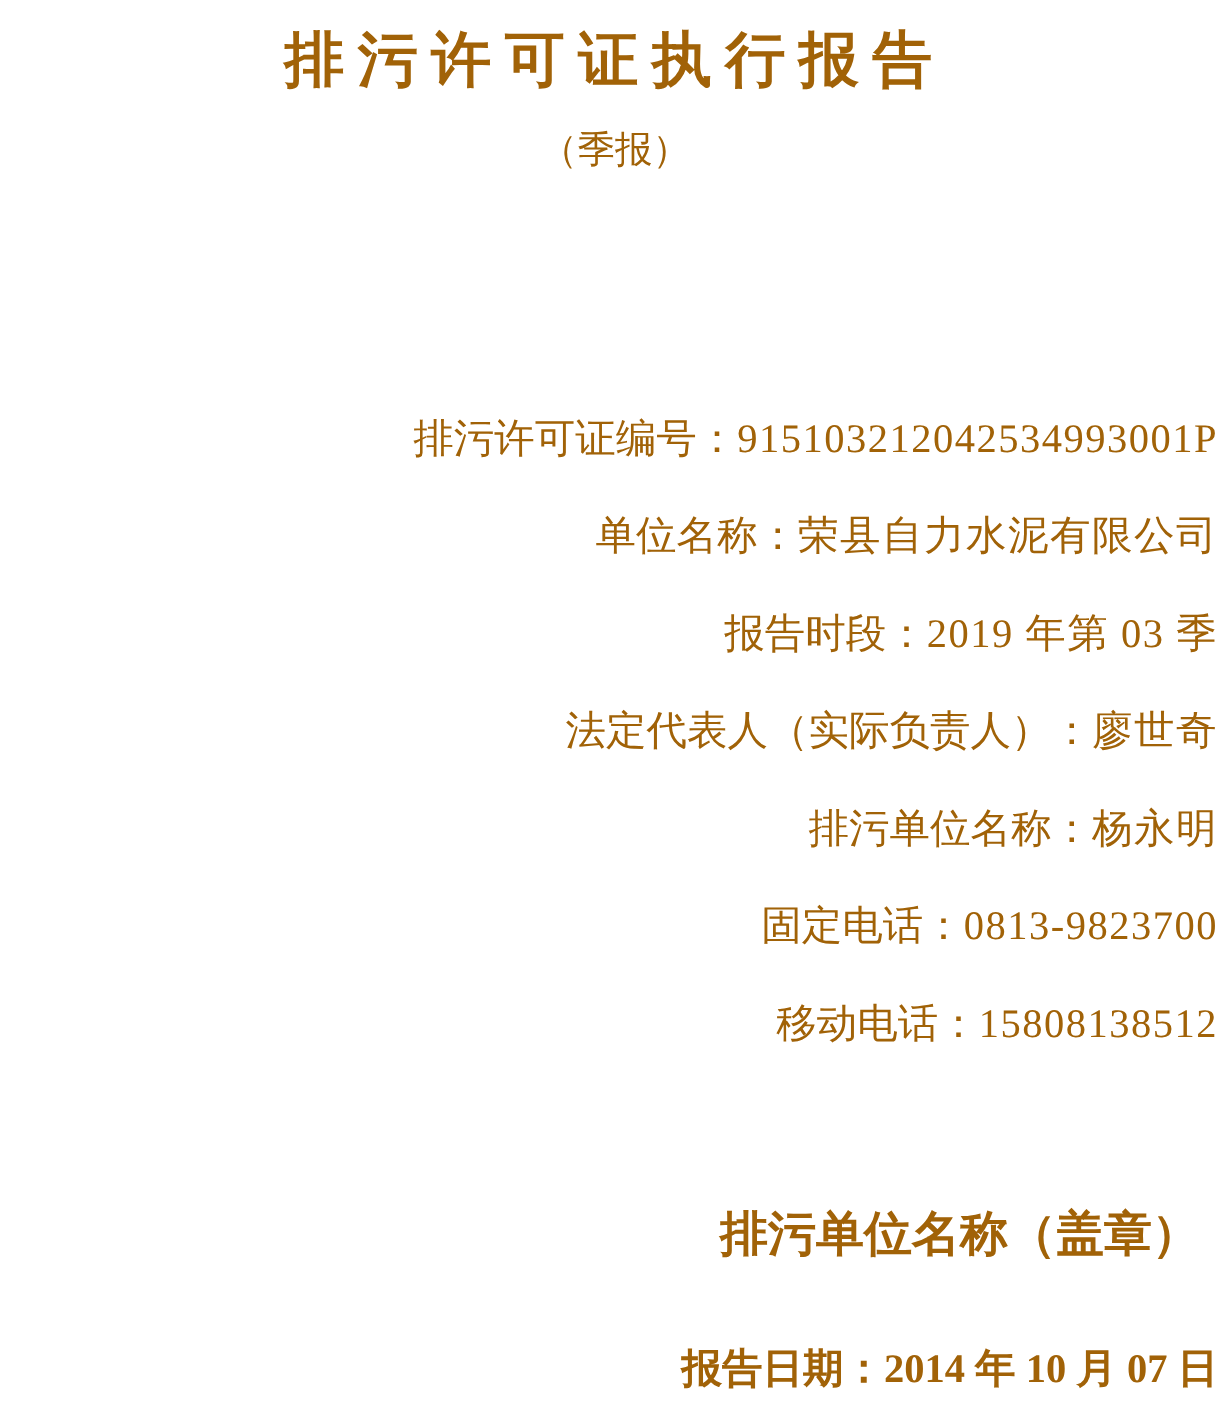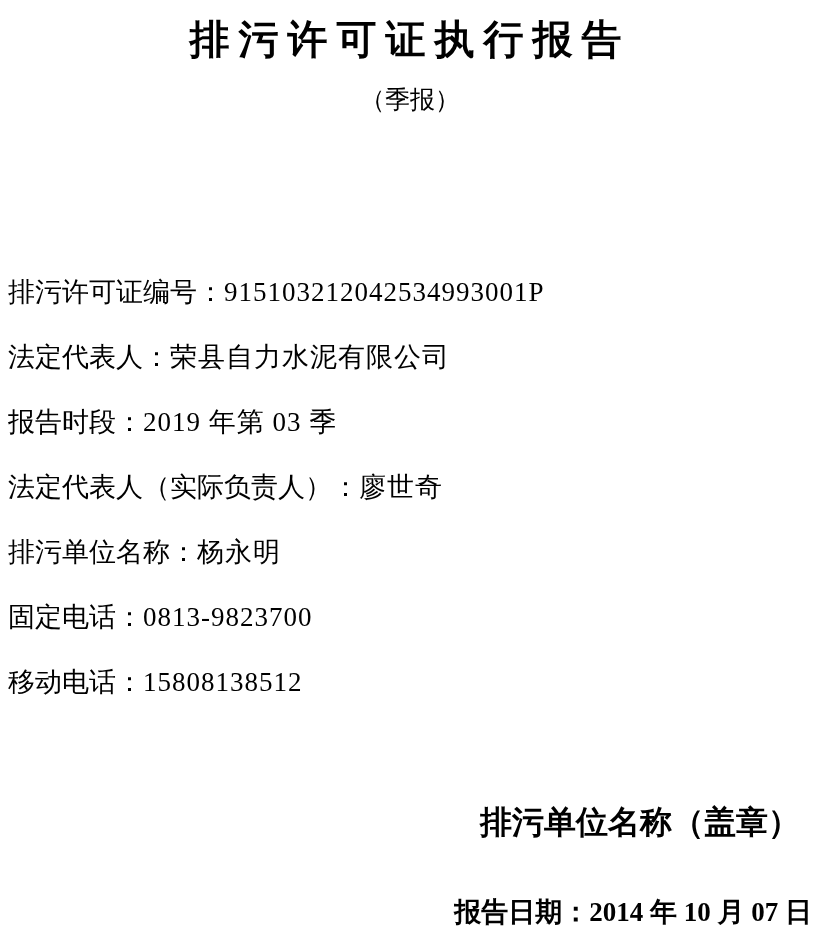--- a/index.html
+++ b/index.html
@@ -5,21 +5,21 @@
   html, body {
     margin: 0;
     padding: 0;
     background: #ffffff;
   }
   .page {
     position: relative;
     width: 820px;
     height: 943px;
     background: #ffffff;
-    color: #000000;
+    color: #a16207;
     font-family: "Liberation Serif", "DejaVu Serif", serif;
     overflow: hidden;
   }
   .doc-title {
     position: absolute;
     top: 12px;
     left: 0;
     width: 100%;
     text-align: center;
     font-size: 40px;
@@ -40,20 +40,21 @@
   .fields {
     position: absolute;
     top: 260px;
     left: 8px;
     right: 8px;
   }
   .field-line {
     font-size: 27px;
     line-height: 65px;
     white-space: nowrap;
+    text-align: right;
   }
   .field-value {
     letter-spacing: 1px;
   }
   .seal-line {
     position: absolute;
     top: 801px;
     right: 20px;
     font-size: 32px;
     font-weight: bold;
@@ -77,21 +78,21 @@
 
   <div class="doc-subtitle">（季报）</div>
 
   <div class="fields">
 
     <div class="field-line">
       <span class="field-label">排污许可证编号：</span><span class="field-value">915103212042534993001P</span>
     </div>
 
     <div class="field-line">
-      <span class="field-label">法定代表人：</span><span class="field-value">荣县自力水泥有限公司</span>
+      <span class="field-label">单位名称：</span><span class="field-value">荣县自力水泥有限公司</span>
     </div>
 
     <div class="field-line">
       <span class="field-label">报告时段：</span><span class="field-value">2019 年第 03 季</span>
     </div>
 
     <div class="field-line">
       <span class="field-label">法定代表人（实际负责人）：</span><span class="field-value">廖世奇</span>
     </div>
 

